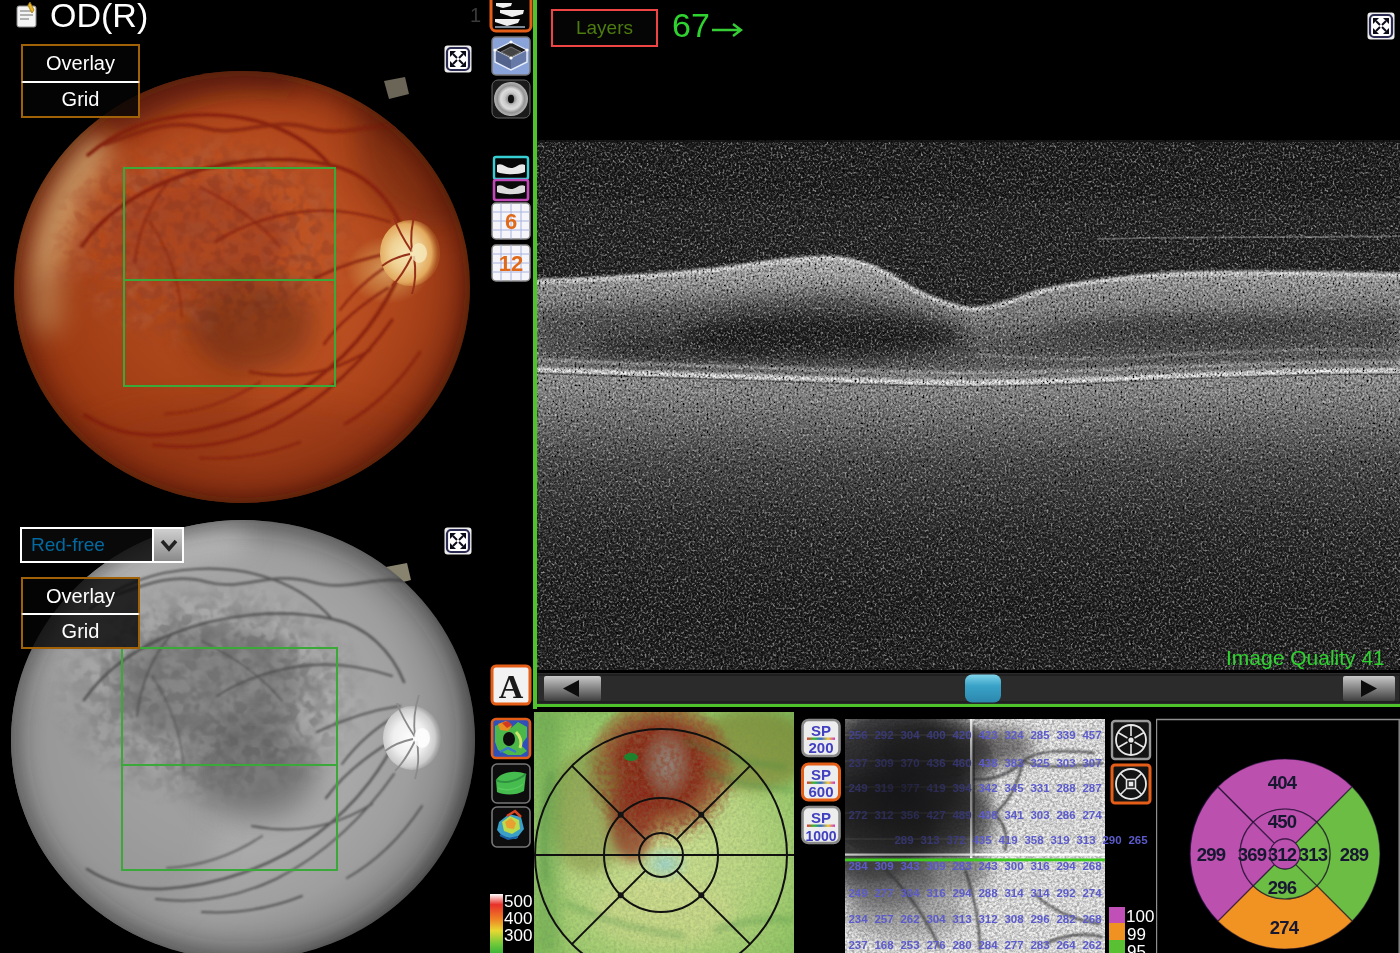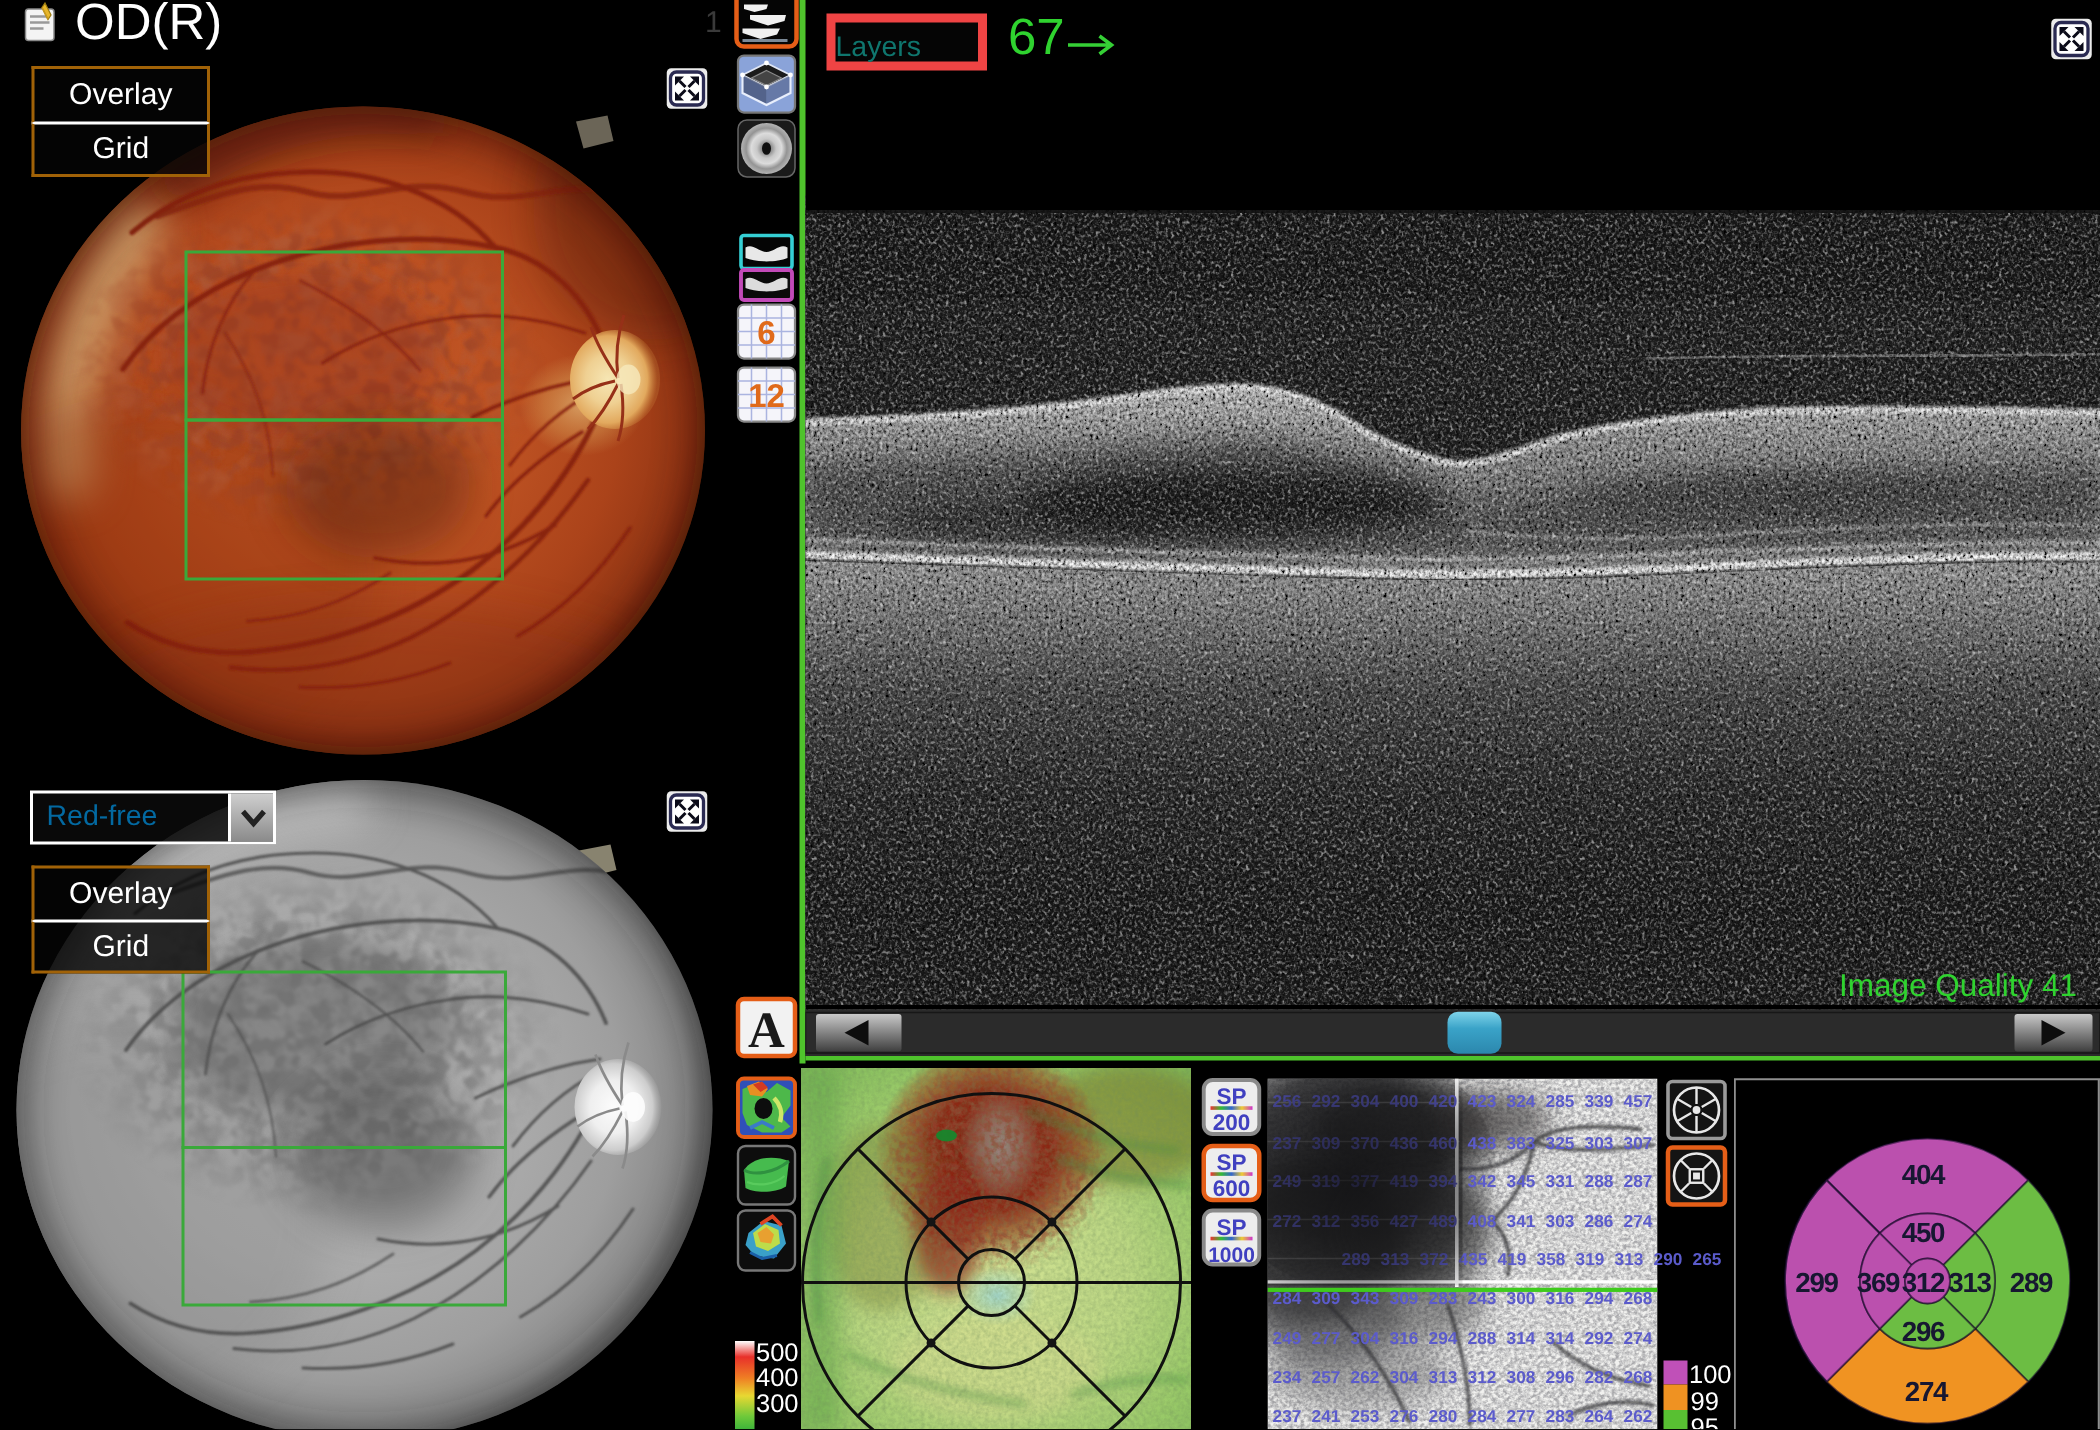--- a/index.html
+++ b/index.html
@@ -382,21 +382,21 @@
 <g font-size="17" fill="#fff" font-family="Liberation Sans,sans-serif">
 <text x="16" y="907">500</text>
 <text x="16" y="924">400</text>
 <text x="16" y="941">300</text>
 </g>
 </svg>
 </div>
 
 <div class="abs" style="left:533px;top:0px;width:4px;height:709px;background:#4fc32c;"></div>
 
-<div class="abs" style="left:551px;top:9px;width:107px;height:38px;border:6px solid #ef4444;background:#050505;color:#0f766e;font-size:19px;text-align:left;line-height:34px;">Layers</div>
+<div class="abs" style="left:551px;top:9px;width:107px;height:38px;border:2px solid #ef4444;background:#050505;color:#4d7c0f;font-size:19px;text-align:center;line-height:34px;">Layers</div>
 <div class="abs gtxt" style="left:672px;top:6px;font-size:34px;">67</div>
 <svg class="abs" style="left:711px;top:16px;" width="34" height="28" viewBox="0 0 34 28">
       <path d="M1,14 L29,14 M22,8 L30,14 L22,20" fill="none" stroke="#35cf35" stroke-width="2.4"></path>
     </svg>
 <div class="abs" id="fs2" style="left:1367px;top:12px;"><svg width="28" height="28" viewBox="0 0 28 28">
 <rect x="0.5" y="0.5" width="27" height="27" rx="3" fill="#ececec"></rect>
 <rect x="3" y="3" width="22" height="22" rx="4" fill="#fff" stroke="#2a2a52" stroke-width="2.2"></rect>
 <g fill="#0a0a18">
 <path d="M6,6 L12,6 L6,12 Z"></path>
 <path d="M22,6 L22,12 L16,6 Z"></path>
@@ -775,21 +775,21 @@
           <i class="nm">304</i>
           <i class="nm">313</i>
           <i class="nm">312</i>
           <i class="nm">308</i>
           <i class="nm">296</i>
           <i class="nm">282</i>
           <i class="nm">268</i>
         </div>
 <div style="position:absolute;top:220px;left:0;width:260px;display:flex;">
           <i class="nm">237</i>
-          <i class="nm">241</i>
+          <i class="nm">168</i>
           <i class="nm">253</i>
           <i class="nm">276</i>
           <i class="nm">280</i>
           <i class="nm">284</i>
           <i class="nm">277</i>
           <i class="nm">283</i>
           <i class="nm">264</i>
           <i class="nm">262</i>
         </div>
 </div>

